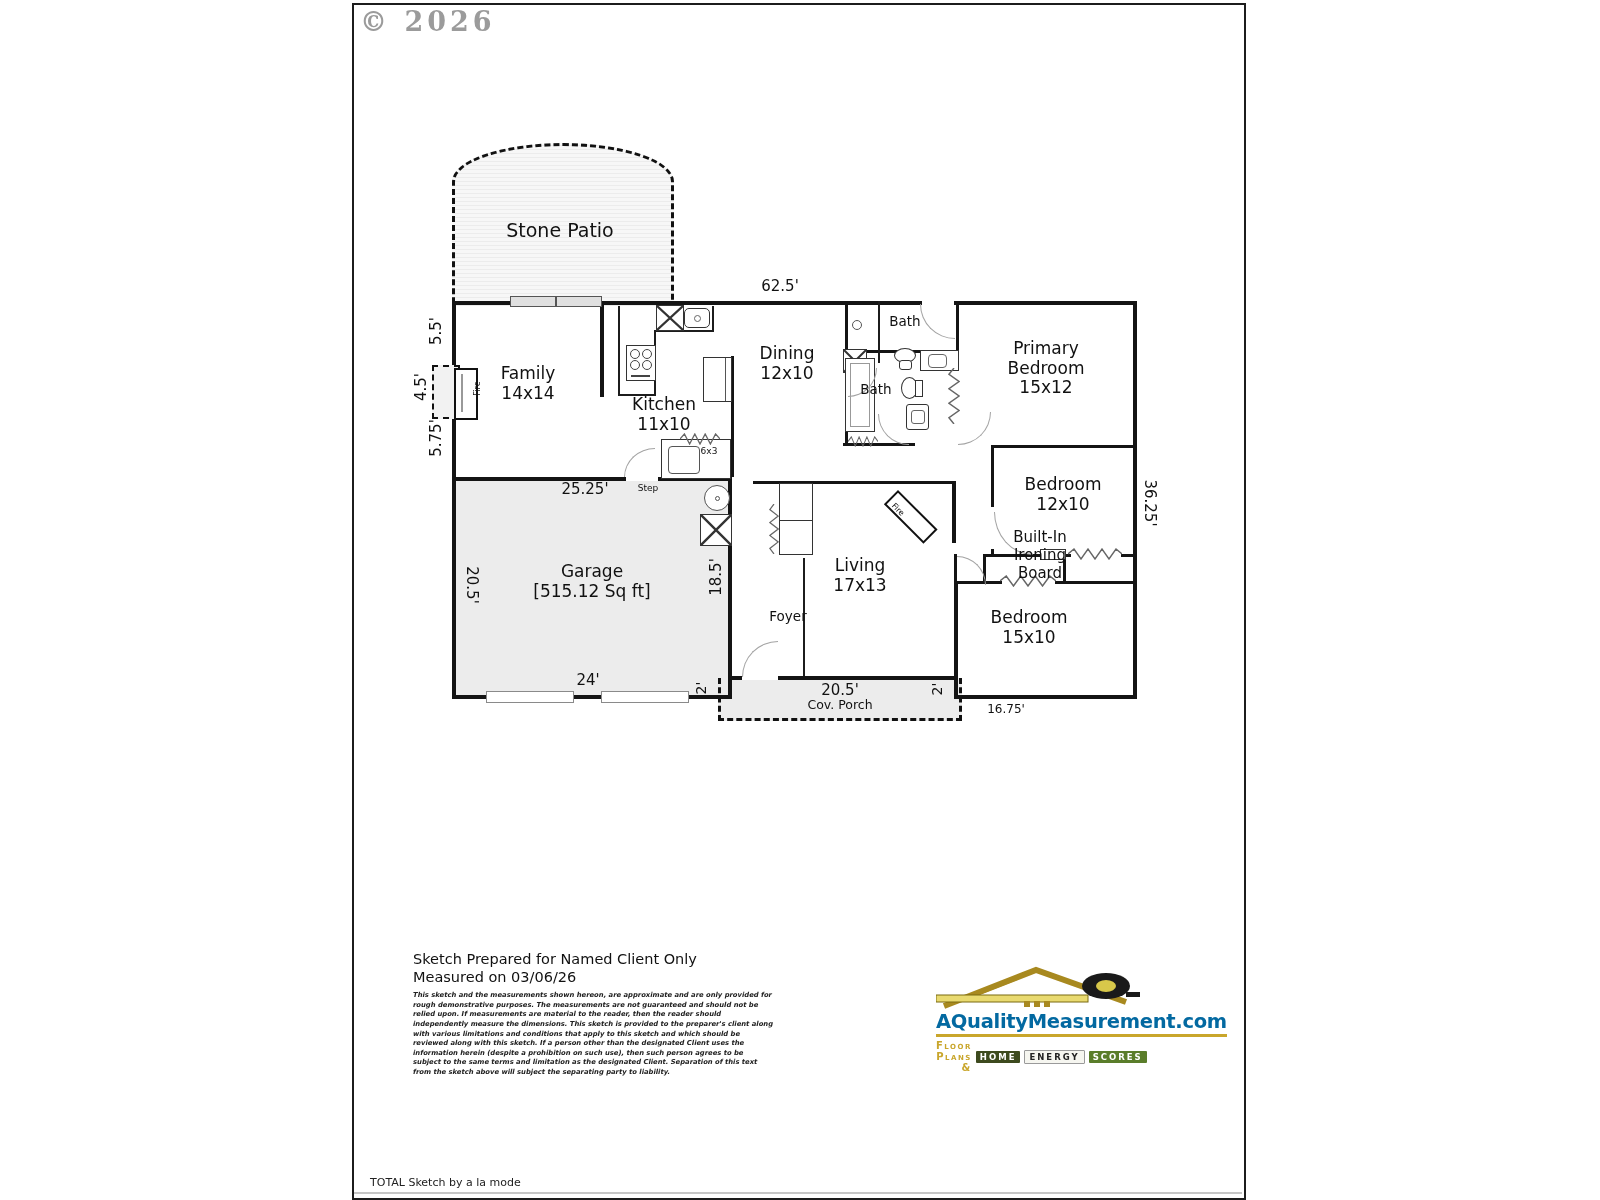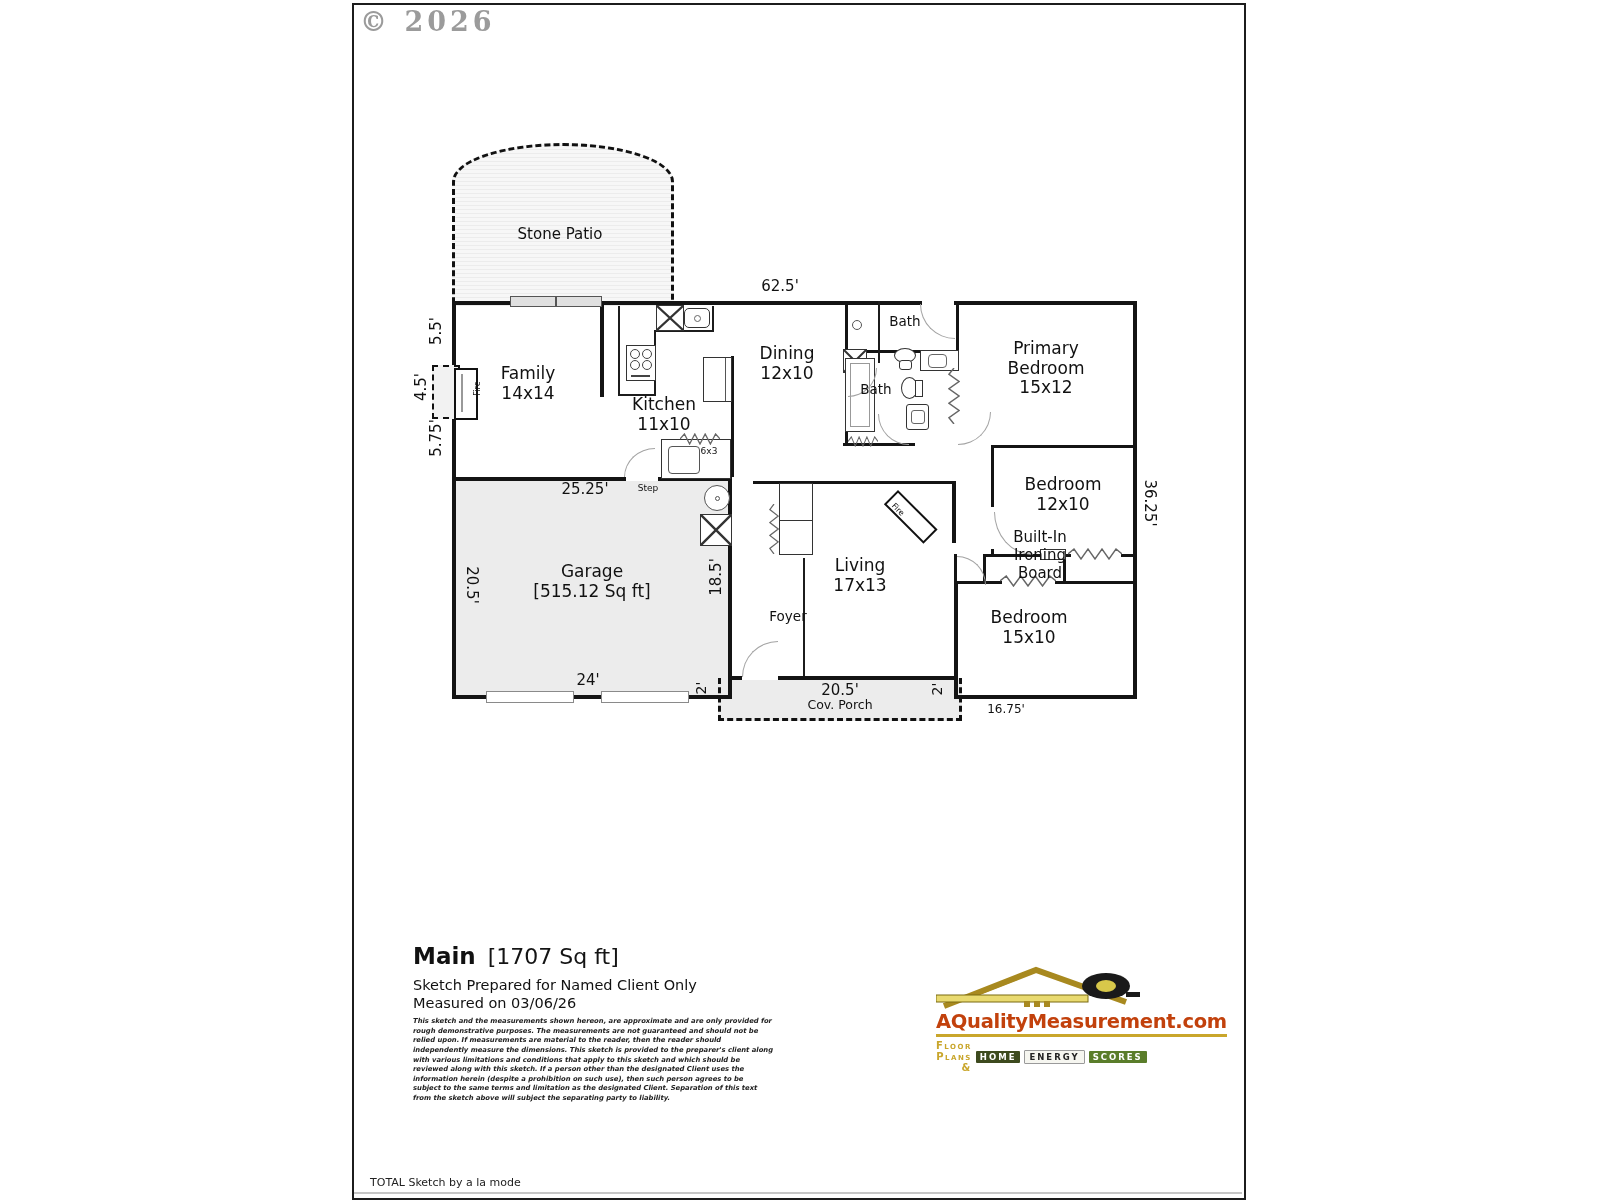--- a/index.html
+++ b/index.html
@@ -32,21 +32,21 @@
   .garage-fill{position:absolute;left:456px;top:481px;width:272px;height:214px;background:#ececec;}
   .gdoor{position:absolute;height:10px;background:#ffffff;border:1.5px solid #8a8a8a;}
   .win{position:absolute;background:#e0e0e0;border:1.5px solid #555;}
   .summary{position:absolute;left:413px;top:943px;width:400px;}
   .summary .ttl{font-size:23px;font-weight:bold;color:#111;}
   .summary .area{font-size:22px;font-weight:normal;margin-left:12px;}
   .summary .line{font-size:14.5px;font-weight:normal;margin-top:2px;color:#111;}
   .summary .disc{margin-top:6px;width:360px;font-size:6.8px;line-height:1.42;
                  font-style:italic;font-weight:bold;color:#222;}
   .logo{position:absolute;left:936px;top:952px;width:210px;}
-  .brand{font-size:19.5px;font-weight:bold;color:#c2410c;border-bottom:3px solid #c9a62b;
+  .brand{font-size:19.5px;font-weight:bold;color:#0369a1;border-bottom:3px solid #c9a62b;
          display:inline-block;padding-bottom:1px;letter-spacing:-0.3px;}
   .tagline{margin-top:3px;font-size:10px;font-weight:bold;color:#c9a62b;
            letter-spacing:1.5px;display:flex;align-items:center;gap:4px;}
   .tile{font-size:8.5px;font-weight:bold;letter-spacing:2px;padding:1px 4px;border-radius:1px;}
   .tg1{background:#3d4a1e;color:#fff;}
   .tg2{background:#f6f6f0;color:#222;border:1px solid #9a9a9a;}
   .tg3{background:#5a7d2a;color:#fff;}
   .footnote{position:absolute;left:370px;top:1176px;font-size:11px;color:#222;}
   .footline{position:absolute;left:354px;top:1192px;width:888px;height:2px;background:#c6c6c6;}
   .tiny{font-size:9px;}
@@ -54,21 +54,21 @@
 </style>
 </head>
 <body>
 
 <div id="stage">
 
   <div id="page"></div>
   <div class="copyright">© 2026</div>
 
   <div class="patio"></div>
-  <div class="lbl" style="left:452px;top:226px;width:216px;font-size:15px;">Stone Patio</div>
+  <div class="lbl" style="left:452px;top:220px;width:216px;font-size:19px;">Stone Patio</div>
 
   <div class="garage-fill"></div>
   <div class="porch"></div>
 
   <div class="wall" style="left:452px;top:301px;width:685px;height:4px;"></div>
   <div class="wall" style="left:1133px;top:301px;width:4px;height:396px;"></div>
   <div class="wall" style="left:452px;top:301px;width:4px;height:180px;"></div>
   <div class="wall" style="left:452px;top:477px;width:280px;height:4px;"></div>
   <div class="wall" style="left:452px;top:477px;width:4px;height:222px;"></div>
   <div class="wall" style="left:452px;top:695px;width:280px;height:4px;"></div>
@@ -261,23 +261,20 @@
   <div class="dim rot-m90" style="left:684px;top:568px;width:64px;">18.5'</div>
   <div class="dim" style="left:563px;top:671px;width:50px;">24'</div>
   <div class="dim rot-m90" style="left:686px;top:680px;width:30px;font-size:14px;">2'</div>
   <div class="dim" style="left:805px;top:681px;width:70px;font-size:15px;">20.5'</div>
   <div class="dim" style="left:800px;top:697px;width:80px;font-size:12.5px;">Cov. Porch</div>
   <div class="dim rot-m90" style="left:922px;top:681px;width:30px;font-size:14px;">2'</div>
   <div class="dim" style="left:968px;top:702px;width:76px;font-size:12px;">16.75'</div>
   <div class="dim rot-90" style="left:1115px;top:494px;width:70px;">36.25'</div>
 
   <div class="summary">
-    <div>
-      <span class="ttl">Main</span><span class="area">[1707 Sq ft]</span>
-    </div>
     <div class="line" style="margin-top:8px;">Sketch Prepared for Named Client Only</div>
     <div class="line">Measured on 03/06/26</div>
     <div class="disc">This sketch and the measurements shown hereon, are approximate and are only provided for rough demonstrative purposes.  The measurements are not guaranteed and should not be relied upon.  If measurements are material to the reader, then the reader should independently measure the dimensions.  This sketch is provided to the preparer's client along with various limitations and conditions that apply to this sketch and which should be reviewed along with this sketch.  If a person other than the designated Client uses the information herein (despite a prohibition on such use), then such person agrees to be subject to the same terms and limitation as the designated Client.  Separation of this text from the sketch above will subject the separating party to liability.</div>
   </div>
 
   <div class="logo">
     <svg width="205" height="58" viewBox="0 0 205 58">
       <polyline points="8,54 100,18 190,50" fill="none" stroke="#a8891f" stroke-width="6"></polyline>
       <polyline points="30,50 100,23 168,47" fill="none" stroke="#ffffff" stroke-width="2"></polyline>
       <rect x="0" y="43" width="152" height="7" fill="#e9da70" stroke="#7a6a10" stroke-width="1"></rect>

